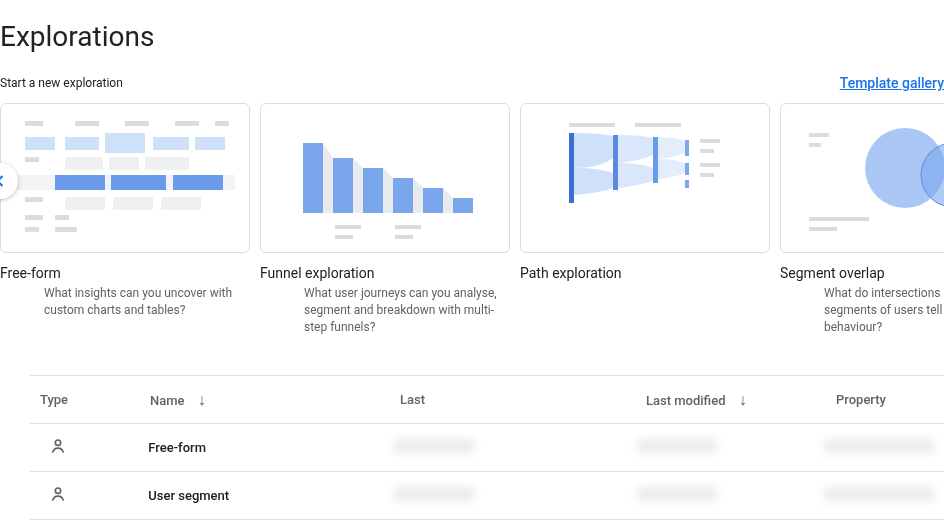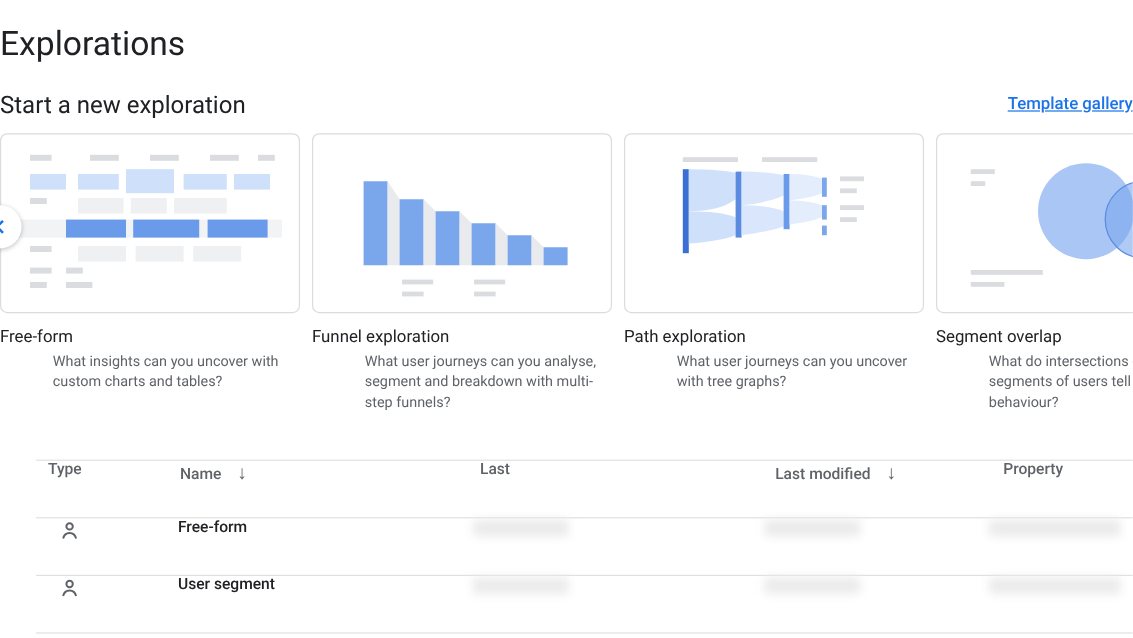--- a/index.html
+++ b/index.html
@@ -17,21 +17,21 @@
     padding: 20px 0 10px 0;
     color: #202124;
   }
   .subheader {
     display: flex;
     justify-content: space-between;
     align-items: center;
     padding: 12px 0 12px 0;
   }
   .subheader-title {
-    font-size: 20px;
+    font-size: 12px;
     color: #202124;
   }
   .template-gallery-link {
     color: #1a73e8;
     font-size: 14px;
     font-weight: 500;
     cursor: pointer;
     text-decoration: underline;
   }
   .cards-row {
@@ -84,20 +84,21 @@
     cursor: pointer;
     z-index: 2;
   }
   
   .table-wrap {
     margin: 40px 0 0 30px;
     border-top: 1px solid #e0e0e0;
   }
   .table-row {
     display: flex;
+    align-items: center;
     height: 48px;
     border-bottom: 1px solid #e0e0e0;
     padding: 0 10px;
   }
   .table-header {
     font-size: 13px;
     color: #5f6368;
     font-weight: 500;
   }
   .col-type { width: 110px; }
@@ -226,21 +227,20 @@
         <rect x="150" y="27" width="4" height="16" fill="#7aa7ec"></rect>
         <rect x="150" y="50" width="4" height="12" fill="#7aa7ec"></rect>
         <rect x="150" y="67" width="4" height="8" fill="#7aa7ec"></rect>
         <rect x="165" y="26" width="20" height="4" fill="#dadce0"></rect>
         <rect x="165" y="36" width="14" height="4" fill="#dadce0"></rect>
         <rect x="165" y="50" width="20" height="4" fill="#dadce0"></rect>
         <rect x="165" y="60" width="14" height="4" fill="#dadce0"></rect>
       </svg>
     </div>
     <div class="card-title">Path exploration</div>
-    <div class="card-desc">What user journeys can you uncover with tree graphs?</div>
   </div>
 
   <div class="card">
     <div class="card-thumb">
       <svg width="220" height="130" viewBox="0 0 220 130">
         <rect x="14" y="20" width="20" height="4" fill="#dadce0"></rect>
         <rect x="14" y="30" width="12" height="4" fill="#dadce0"></rect>
         <circle cx="110" cy="55" r="40" fill="#9bbcf2" fill-opacity="0.85"></circle>
         <circle cx="158" cy="62" r="32" fill="#7aa7ec" fill-opacity="0.6" stroke="#5a8be0" stroke-width="1"></circle>
         <circle cx="186" cy="72" r="24" fill="#fff" fill-opacity="0.95" stroke="#c9d3de" stroke-width="1"></circle>

